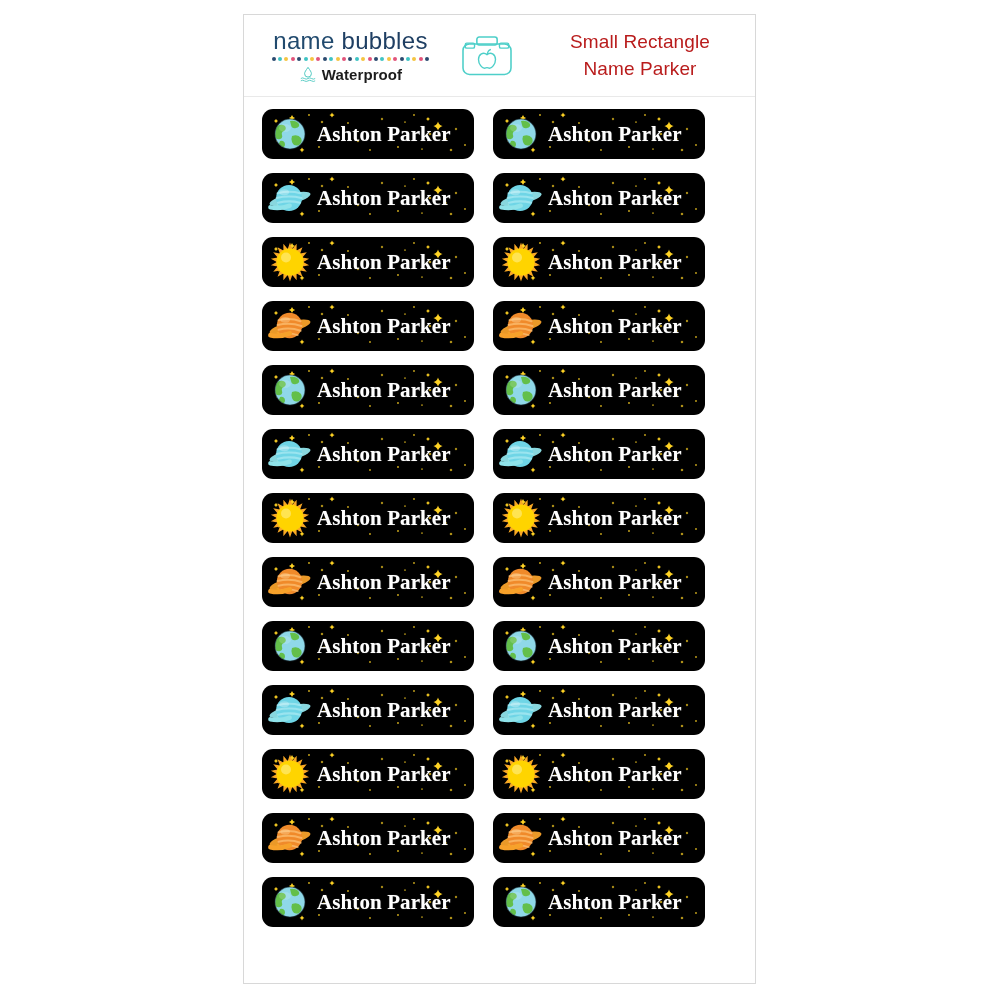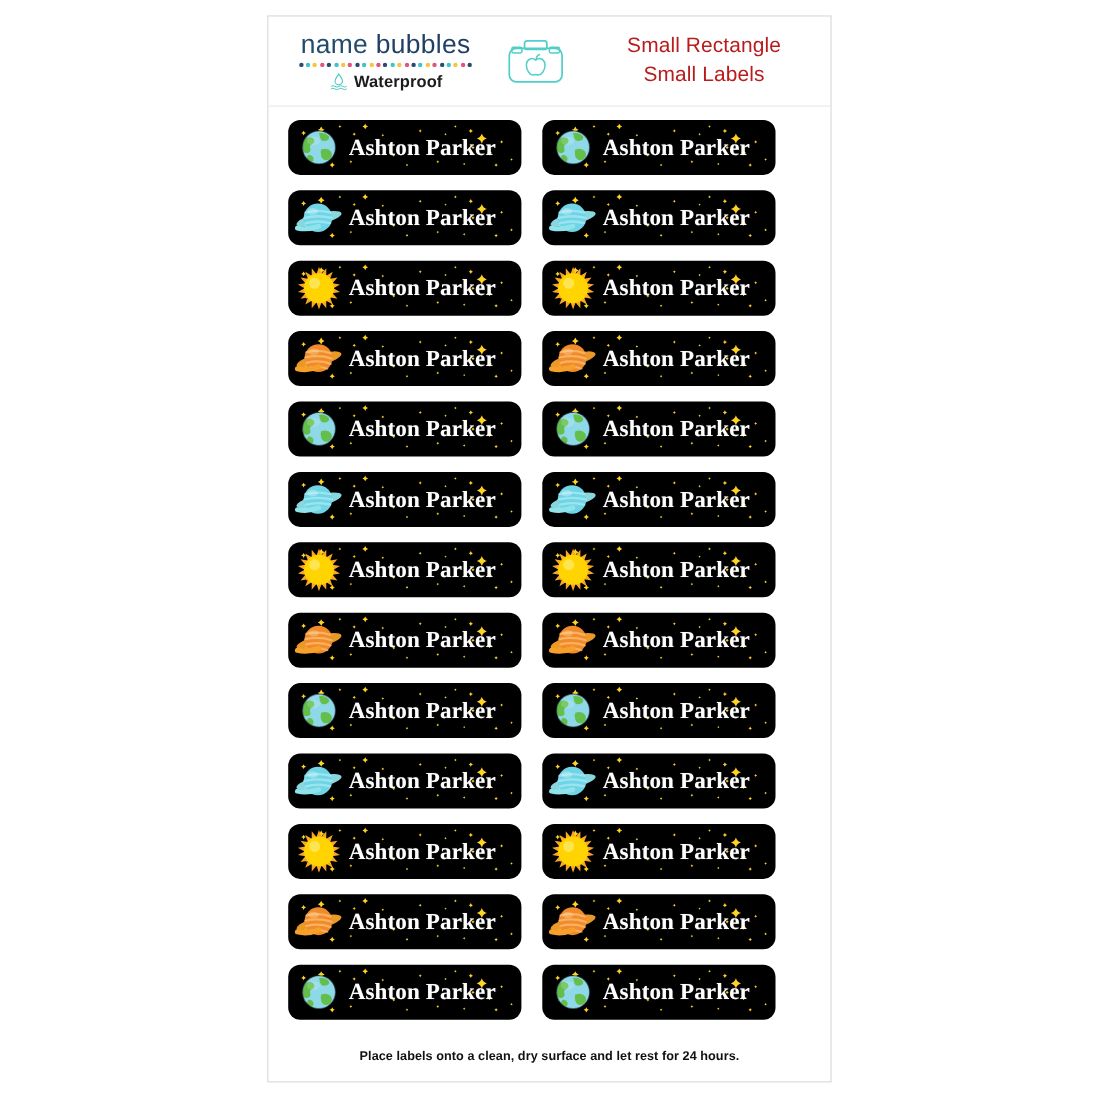--- a/index.html
+++ b/index.html
@@ -199,21 +199,21 @@
             <rect x="6.5" y="12" width="10" height="5.5" rx="1.6" fill="none" stroke="#4ecfc9" stroke-width="1.5"></rect>
             <rect x="43.5" y="12" width="10" height="5.5" rx="1.6" fill="none" stroke="#4ecfc9" stroke-width="1.5"></rect>
             <path d="M30 24.5 c-4 -3.4 -9.2 -0.6 -9.2 5.2 c0 5.2 4 9.6 6.4 9.6 c1.2 0 1.8 -0.7 2.8 -0.7 s1.6 .7 2.8 .7 c2.4 0 6.4 -4.4 6.4 -9.6 c0 -5.8 -5.2 -8.6 -9.2 -5.2 Z" fill="none" stroke="#4ecfc9" stroke-width="1.5"></path>
             <path d="M30.4 24.2 c0.2 -3 1.6 -4.6 3.8 -5.4" fill="none" stroke="#4ecfc9" stroke-width="1.5"></path>
           </svg>
         </span>
       </div>
 
       <div class="title-block">
         <div class="title-line">Small Rectangle</div>
-        <div class="title-line">Small Labels</div>
+        <div class="title-line">Name Parker</div>
       </div>
     </div>
 
     <div class="grid" id="grid">
         <div class="label">
           <span class="stars"><svg viewBox="0 0 212 50" width="212" height="50" preserveAspectRatio="none">
               <path d="M30 5.9 Q30.682 8.318 33.1 9
           Q30.682 9.682 30 12.1
           Q29.318 9.682 26.9 9
           Q29.318 8.318 30 5.9 Z" fill="#ffd324"></path>
@@ -3128,15 +3128,14 @@
       <path d="M22 22 q6 -2 9 2 q2 4 -2 7 q-5 2 -7 -3 q-1 -4 0 -6 Z" fill="#63bf4a"></path>
       <path d="M10 27 q4 -1 5 3 q0 4 -4 4 q-4 -1 -1 -7 Z" fill="#63bf4a"></path>
     </g>
     <circle cx="20" cy="20" r="15" fill="none" stroke="#1d2f3a" stroke-width="1.1" opacity=".55"></circle>
     <ellipse cx="15" cy="14" rx="6" ry="4" fill="#ffffff" opacity=".16"></ellipse>
   </svg></span>
           <span class="nm">Ashton Parker</span>
         </div>
       </div>
 
-    <div class="footer">Place labels onto a clean, dry surface and let rest for 24 hours.</div>
   </div>
 </div>
 
 </body></html>

